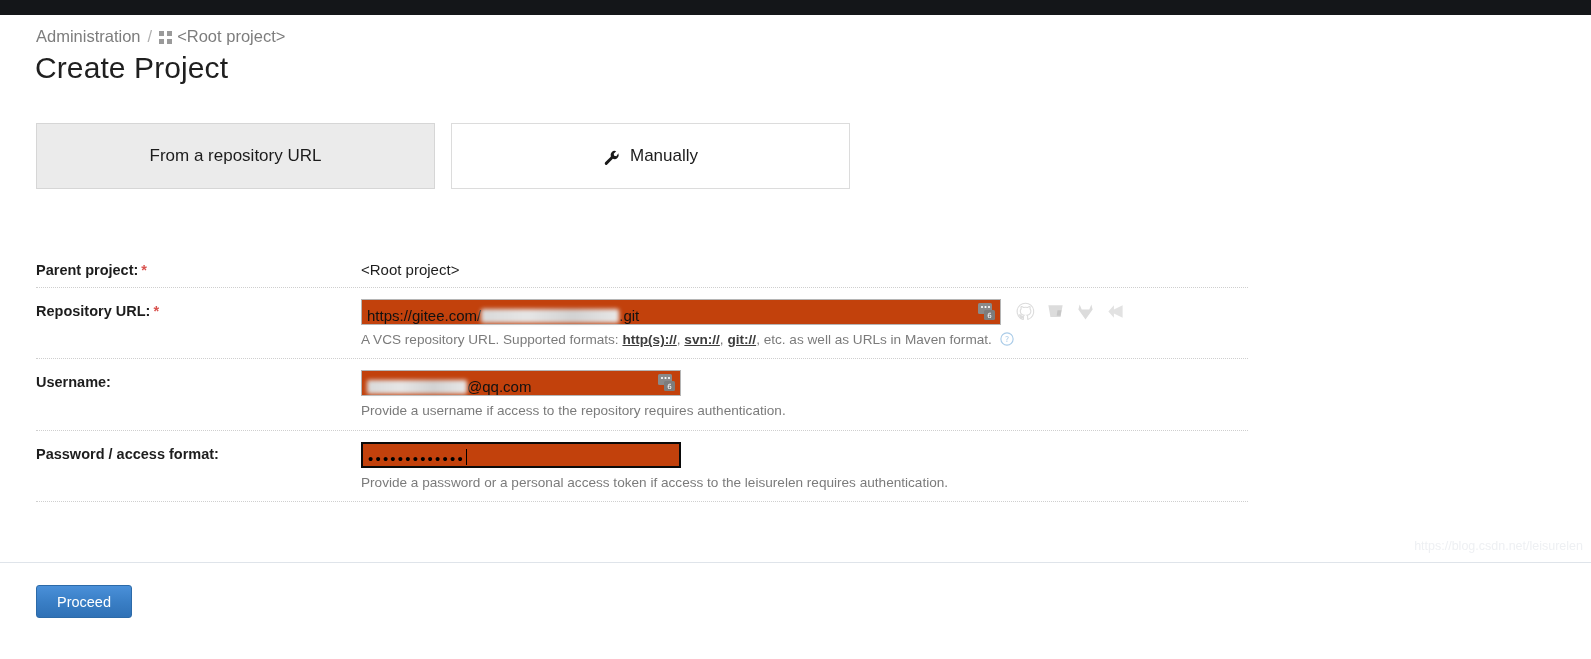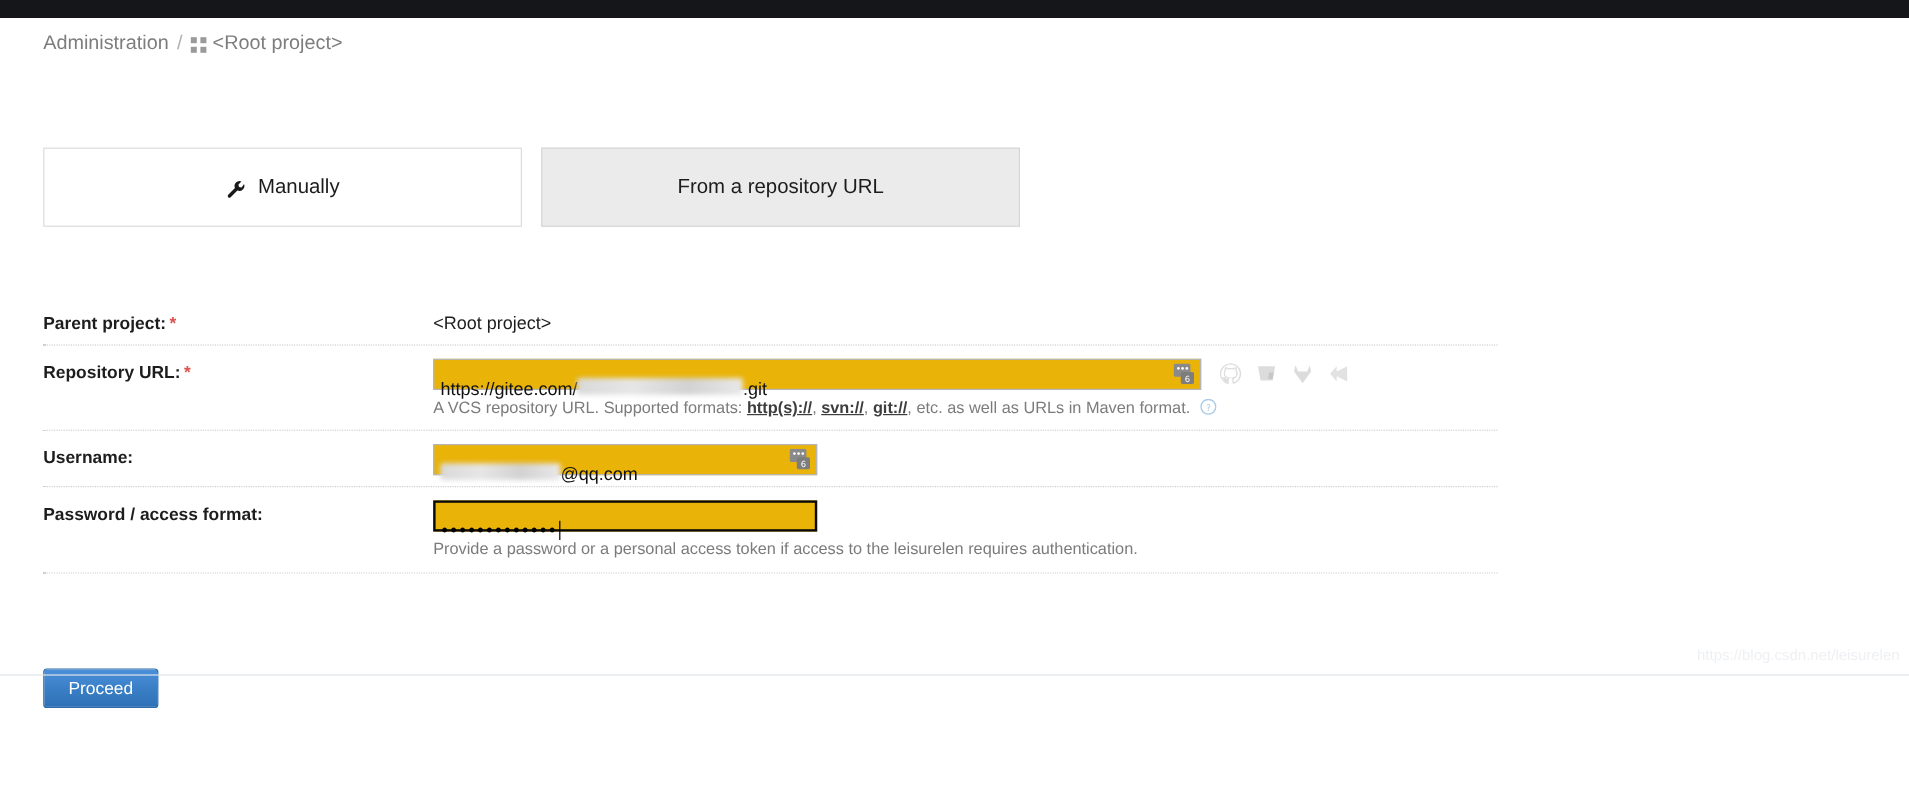--- a/index.html
+++ b/index.html
@@ -119,26 +119,26 @@
   .req { color: #d9534f; font-weight: bold; margin-left: 3px; }
   .fieldcol { flex: 1; position: relative; }
   .static-val {
     font-size: 15px;
     color: #1d1d1d;
     padding-top: 3px;
   }
   .inp {
     height: 26px;
     border: 1px solid #b5b5b5;
-    background: #eab308;
+    background: #c2410c;
     font-size: 15px;
     color: #111;
-    padding: 16px 28px 0 5px;
-    display: flex;
-    align-items: flex-start;
+    padding: 0 28px 0 5px;
+    display: flex;
+    align-items: flex-end;
     position: relative;
     font-family: "Liberation Sans", sans-serif;
   }
   .inp.url { width: 640px; }
   .inp.user { width: 320px; }
   .inp.pass {
     width: 320px;
     border: 2px solid #0a0a0a;
     padding-right: 5px;
   }
@@ -208,20 +208,21 @@
     width: 96px; height: 33px;
     background: linear-gradient(180deg,#4a90d9 0%,#3a7fc6 50%,#2f71b6 100%);
     border: 1px solid #2c6aa8;
     border-radius: 3px;
     color: #fff;
     font-size: 14.5px;
     display: flex;
     align-items: center;
     justify-content: center;
     cursor: pointer;
+    margin-top: 28px;
   }
 
   .bottom-rule {
     position: absolute;
     left: 0; bottom: 8px;
     width: 1591px;
     height: 1px;
     background: #dfe4ea;
   }
   .watermark {
@@ -246,32 +247,33 @@
       <span class="sep">/</span>
       <span class="grid-icon">
           <i></i>
           <i></i>
           <i></i>
           <i></i>
         </span>
       <span class="crumb-link">&lt;Root project&gt;</span>
     </div>
 
+    <div class="page-title">Create Project</div>
 
     <div class="tabs">
+      <div class="tab selected">
+        <span>From a repository URL</span>
+      </div>
       <div class="tab">
         <span class="wrench-icon">
           <svg width="18" height="18" viewBox="0 0 24 24">
             <path d="M20.5 5.8a5.6 5.6 0 0 1-7.4 7.2L5.6 20.5a1.9 1.9 0 0 1-2.7-2.7l7.5-7.5a5.6 5.6 0 0 1 7.2-7.4l-3.3 3.3.6 2.9 2.9.6 2.7-3.9z" fill="#1a1a1a"></path>
           </svg>
         </span>
         <span>Manually</span>
-      </div>
-      <div class="tab selected">
-        <span>From a repository URL</span>
       </div>
     </div>
 
     <div class="form">
 
       <div class="row">
         <div class="lbl">
           <span>Parent project:</span><span class="req">*</span>
         </div>
         <div class="fieldcol">
@@ -346,20 +348,21 @@
               <svg width="19" height="18" viewBox="0 0 19 18">
                 <rect x="0" y="0" width="14" height="11" rx="1.5" fill="#8a8a8a"></rect>
                 <circle cx="4" cy="4" r="1.1" fill="#fff"></circle>
                   <circle cx="7.5" cy="4" r="1.1" fill="#fff"></circle>
                   <circle cx="11" cy="4" r="1.1" fill="#fff"></circle>
                 <rect x="6" y="7" width="11" height="10" rx="1.5" fill="#7d7d7d"></rect>
                 <text x="11.5" y="15" font-size="7" fill="#fff" text-anchor="middle" font-family="DejaVu Sans">6</text>
               </svg>
             </span>
           </div>
+          <div class="hint">Provide a username if access to the repository requires authentication.</div>
         </div>
       </div>
 
       <div class="row last">
         <div class="lbl">
           <span>Password / access format:</span><span class="req"></span>
         </div>
         <div class="fieldcol">
           <div class="inp pass">
             <span class="dots">•••••••••••••</span>

